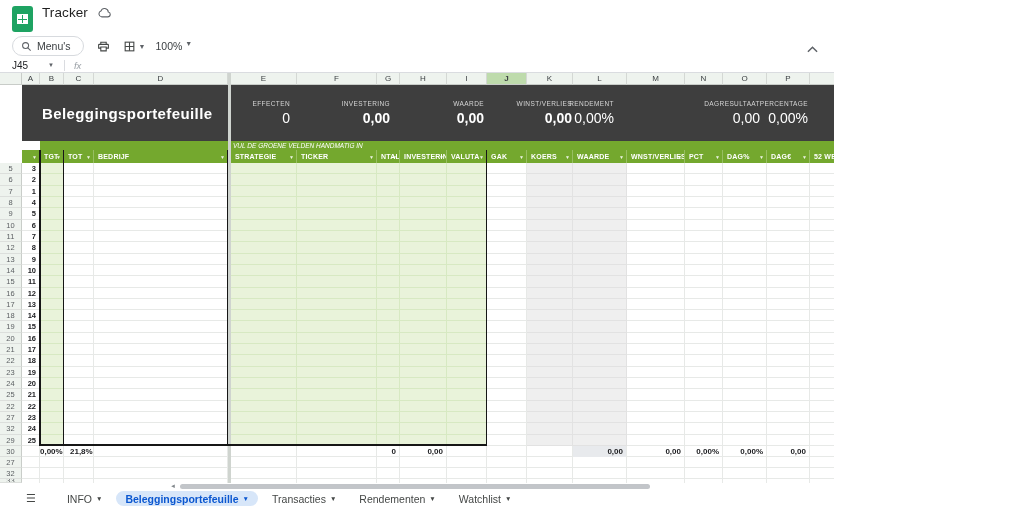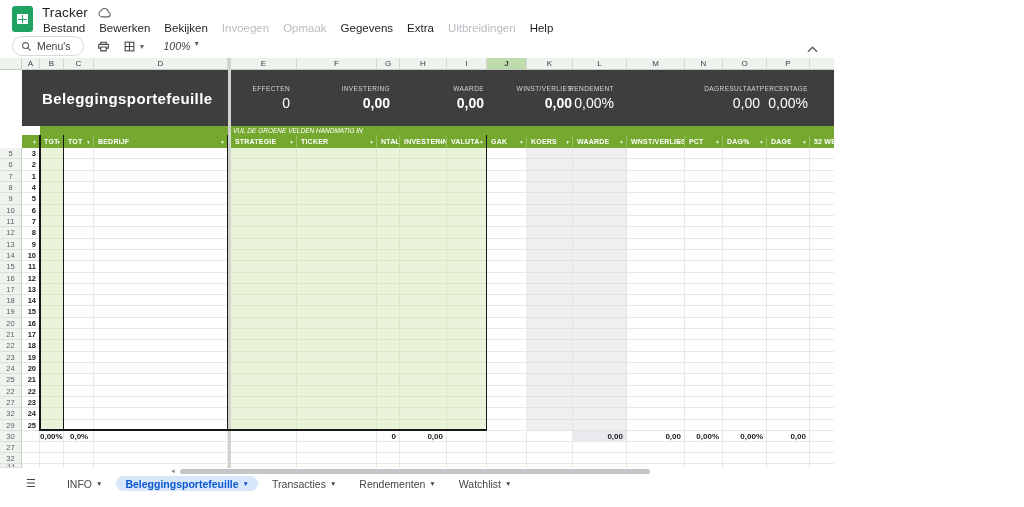--- a/index.html
+++ b/index.html
@@ -21,21 +21,21 @@
   .menubar { display:flex; height:16px; margin-top:1px; margin-left:-6px; }
   .menubar span { font-size:11.5px; padding:1px 7px; color:#1f1f1f; border-radius:4px; }
   .menubar span.disabled { color:#b9bcc1; }
 
   
   .toolbar { height:24px; display:flex; align-items:center; padding-left:12px; position:relative; }
   .search-pill { display:flex; align-items:center; gap:5px; border:1px solid #d7dade; border-radius:11px;
                  height:20px; padding:0 12px 0 8px; color:#3c4043; font-size:10.5px; background:#fff; }
   .tb-icon { margin-left:13px; display:flex; align-items:center; color:#444746; }
   .caret { font-size:7px; color:#5f6368; margin-left:3px; }
-  .zoom-ctl { margin-left:18px; font-size:10.5px; color:#3c4043; display:flex; align-items:flex-start;font-style:italic; }
+  .zoom-ctl { margin-left:10px; font-size:10.5px; color:#3c4043; display:flex; align-items:flex-start; }
   .view-chip { margin-left:22px; display:flex; align-items:center; gap:6px; background:#dfe9fb;
                border-radius:11px; height:21px; padding:0 12px; font-size:10.5px; color:#3c4043; }
   .collapse { position:absolute; right:16px; top:5px; color:#5f6368; }
 
   
   .formulabar { height:15px; display:flex; align-items:center; border-bottom:1px solid #dadce0; padding-left:12px; }
   .name-box { width:36px; font-size:10px; color:#202124; }
   .fb-caret { font-size:6px; color:#5f6368; margin-right:10px; }
   .fb-div { width:1px; height:11px; background:#dadce0; margin-right:9px; }
   .fx { font-size:9.5px; font-style:italic; color:#9aa0a6; }
@@ -71,31 +71,20 @@
     </div>
     <div class="title-area">
       <div class="title-row">
         <span class="doc-title">Tracker</span>
         <span class="cloud">
           <svg width="13" height="11" viewBox="0 0 24 18">
               <path d="M19 8a7 7 0 0 0-13.6-1.6A5.5 5.5 0 0 0 6.5 17H18a4.5 4.5 0 0 0 1-8.9z" fill="none" stroke="#5f6368" stroke-width="2"></path>
             </svg>
         </span>
       </div>
-      <nav class="menubar" id="menubar">
-          <span>Bestand</span>
-          <span>Bewerken</span>
-          <span>Bekijken</span>
-          <span class="disabled">Invoegen</span>
-          <span class="disabled">Opmaak</span>
-          <span>Gegevens</span>
-          <span>Extra</span>
-          <span class="disabled">Uitbreidingen</span>
-          <span>Help</span>
-        </nav>
     </div>
   </header>
 
   <div class="toolbar">
     <div class="search-pill">
       <svg width="11" height="11" viewBox="0 0 24 24">
           <circle cx="10" cy="10" r="6.5" fill="none" stroke="#5f6368" stroke-width="2.4"></circle>
           <line x1="15" y1="15" x2="21" y2="21" stroke="#5f6368" stroke-width="2.4"></line>
         </svg>
       <span>Menu's</span>
@@ -117,20 +106,26 @@
       <span>100%</span>
       <span class="caret">▼</span>
     </span>
     <span class="collapse">
       <svg width="11" height="8" viewBox="0 0 12 8">
           <path d="M1 7l5-5 5 5" fill="none" stroke="#5f6368" stroke-width="1.6"></path>
         </svg>
     </span>
   </div>
 
+  <div class="formulabar">
+    <span class="name-box">J45</span>
+    <span class="fb-caret">▼</span>
+    <span class="fb-div"></span>
+    <span class="fx">fx</span>
+  </div>
 
   <div class="grid" id="grid">
       <div class="abs" style="left: 0px; top: 0px; width: 22px; height: 12px; background: rgb(238, 243, 238); border-right: 1px solid rgb(200, 204, 200); border-bottom: 1px solid rgb(200, 204, 200);"></div>
       <div class="abs" style="left: 22px; top: 0px; width: 18px; height: 12px; background: rgb(238, 243, 238); border-right: 1px solid rgb(212, 216, 212); border-bottom: 1px solid rgb(200, 204, 200); font: 8px / 11px &quot;Liberation Sans&quot;, sans-serif; color: rgb(60, 64, 67); text-align: center; overflow: hidden;">A</div>
       <div class="abs" style="left: 40px; top: 0px; width: 24px; height: 12px; background: rgb(238, 243, 238); border-right: 1px solid rgb(212, 216, 212); border-bottom: 1px solid rgb(200, 204, 200); font: 8px / 11px &quot;Liberation Sans&quot;, sans-serif; color: rgb(60, 64, 67); text-align: center; overflow: hidden;">B</div>
       <div class="abs" style="left: 64px; top: 0px; width: 30px; height: 12px; background: rgb(238, 243, 238); border-right: 1px solid rgb(212, 216, 212); border-bottom: 1px solid rgb(200, 204, 200); font: 8px / 11px &quot;Liberation Sans&quot;, sans-serif; color: rgb(60, 64, 67); text-align: center; overflow: hidden;">C</div>
       <div class="abs" style="left: 94px; top: 0px; width: 134px; height: 12px; background: rgb(238, 243, 238); border-right: 1px solid rgb(212, 216, 212); border-bottom: 1px solid rgb(200, 204, 200); font: 8px / 11px &quot;Liberation Sans&quot;, sans-serif; color: rgb(60, 64, 67); text-align: center; overflow: hidden;">D</div>
       <div class="abs" style="left: 231px; top: 0px; width: 66px; height: 12px; background: rgb(238, 243, 238); border-right: 1px solid rgb(212, 216, 212); border-bottom: 1px solid rgb(200, 204, 200); font: 8px / 11px &quot;Liberation Sans&quot;, sans-serif; color: rgb(60, 64, 67); text-align: center; overflow: hidden;">E</div>
       <div class="abs" style="left: 297px; top: 0px; width: 80px; height: 12px; background: rgb(238, 243, 238); border-right: 1px solid rgb(212, 216, 212); border-bottom: 1px solid rgb(200, 204, 200); font: 8px / 11px &quot;Liberation Sans&quot;, sans-serif; color: rgb(60, 64, 67); text-align: center; overflow: hidden;">F</div>
       <div class="abs" style="left: 377px; top: 0px; width: 23px; height: 12px; background: rgb(238, 243, 238); border-right: 1px solid rgb(212, 216, 212); border-bottom: 1px solid rgb(200, 204, 200); font: 8px / 11px &quot;Liberation Sans&quot;, sans-serif; color: rgb(60, 64, 67); text-align: center; overflow: hidden;">G</div>
@@ -357,21 +352,21 @@
       <div class="abs" style="left: 627px; top: 373px; width: 58px; height: 37px; background: repeating-linear-gradient(transparent 0px, transparent 10px, rgb(231, 233, 231) 10px, rgb(231, 233, 231) 11px) rgb(255, 255, 255); border-right: 1px solid rgb(231, 233, 231);"></div>
       <div class="abs" style="left: 685px; top: 373px; width: 38px; height: 37px; background: repeating-linear-gradient(transparent 0px, transparent 10px, rgb(231, 233, 231) 10px, rgb(231, 233, 231) 11px) rgb(255, 255, 255); border-right: 1px solid rgb(231, 233, 231);"></div>
       <div class="abs" style="left: 723px; top: 373px; width: 44px; height: 37px; background: repeating-linear-gradient(transparent 0px, transparent 10px, rgb(231, 233, 231) 10px, rgb(231, 233, 231) 11px) rgb(255, 255, 255); border-right: 1px solid rgb(231, 233, 231);"></div>
       <div class="abs" style="left: 767px; top: 373px; width: 43px; height: 37px; background: repeating-linear-gradient(transparent 0px, transparent 10px, rgb(231, 233, 231) 10px, rgb(231, 233, 231) 11px) rgb(255, 255, 255); border-right: 1px solid rgb(231, 233, 231);"></div>
       <div class="abs" style="left: 810px; top: 373px; width: 76px; height: 37px; background: repeating-linear-gradient(transparent 0px, transparent 10px, rgb(231, 233, 231) 10px, rgb(231, 233, 231) 11px) rgb(255, 255, 255); border-right: 1px solid rgb(231, 233, 231);"></div>
       <div class="abs" style="left: 886px; top: 373px; width: 17px; height: 37px; background: repeating-linear-gradient(transparent 0px, transparent 10px, rgb(231, 233, 231) 10px, rgb(231, 233, 231) 11px) rgb(255, 255, 255); border-right: 1px solid rgb(231, 233, 231);"></div>
       <div class="abs" style="left: 903px; top: 373px; width: 38px; height: 37px; background: repeating-linear-gradient(transparent 0px, transparent 10px, rgb(231, 233, 231) 10px, rgb(231, 233, 231) 11px) rgb(255, 255, 255); border-right: 1px solid rgb(231, 233, 231);"></div>
       <div class="abs" style="left: 941px; top: 373px; width: 44px; height: 37px; background: repeating-linear-gradient(transparent 0px, transparent 10px, rgb(231, 233, 231) 10px, rgb(231, 233, 231) 11px) rgb(255, 255, 255); border-right: 1px solid rgb(231, 233, 231);"></div>
       <div class="abs" style="left: 985px; top: 373px; width: 30px; height: 37px; background: repeating-linear-gradient(transparent 0px, transparent 10px, rgb(231, 233, 231) 10px, rgb(231, 233, 231) 11px) rgb(255, 255, 255); border-right: 1px solid rgb(231, 233, 231);"></div>
       <div class="abs" style="left: 40px; top: 373px; width: 23px; height: 11px; background: transparent; font: bold 8px / 11px &quot;Liberation Sans&quot;, sans-serif; color: rgb(32, 33, 36); text-align: right; padding-left: 0px; padding-right: 3px;">0,00%</div>
-      <div class="abs" style="left: 64px; top: 373px; width: 29px; height: 11px; background: transparent; font: bold 8px / 11px &quot;Liberation Sans&quot;, sans-serif; color: rgb(32, 33, 36); text-align: left; padding-left: 6px; padding-right: 0px;">0,0%</div>
+      <div class="abs" style="left: 64px; top: 373px; width: 29px; height: 11px; background: transparent; font: bold 8px / 11px &quot;Liberation Sans&quot;, sans-serif; color: rgb(32, 33, 36); text-align: left; padding-left: 6px; padding-right: 0px;">21,8%</div>
       <div class="abs" style="left: 377px; top: 373px; width: 22px; height: 11px; background: transparent; font: bold 8px / 11px &quot;Liberation Sans&quot;, sans-serif; color: rgb(32, 33, 36); text-align: right; padding-left: 0px; padding-right: 3px;">0</div>
       <div class="abs" style="left: 400px; top: 373px; width: 46px; height: 11px; background: transparent; font: bold 8px / 11px &quot;Liberation Sans&quot;, sans-serif; color: rgb(32, 33, 36); text-align: right; padding-left: 0px; padding-right: 3px;">0,00</div>
       <div class="abs" style="left: 573px; top: 373px; width: 53px; height: 11px; background: rgb(232, 234, 237); font: bold 8px / 11px &quot;Liberation Sans&quot;, sans-serif; color: rgb(32, 33, 36); text-align: right; padding-left: 0px; padding-right: 3px;">0,00</div>
       <div class="abs" style="left: 627px; top: 373px; width: 57px; height: 11px; background: transparent; font: bold 8px / 11px &quot;Liberation Sans&quot;, sans-serif; color: rgb(32, 33, 36); text-align: right; padding-left: 0px; padding-right: 3px;">0,00</div>
       <div class="abs" style="left: 685px; top: 373px; width: 37px; height: 11px; background: transparent; font: bold 8px / 11px &quot;Liberation Sans&quot;, sans-serif; color: rgb(32, 33, 36); text-align: right; padding-left: 0px; padding-right: 3px;">0,00%</div>
       <div class="abs" style="left: 723px; top: 373px; width: 43px; height: 11px; background: transparent; font: bold 8px / 11px &quot;Liberation Sans&quot;, sans-serif; color: rgb(32, 33, 36); text-align: right; padding-left: 0px; padding-right: 3px;">0,00%</div>
       <div class="abs" style="left: 767px; top: 373px; width: 42px; height: 11px; background: transparent; font: bold 8px / 11px &quot;Liberation Sans&quot;, sans-serif; color: rgb(32, 33, 36); text-align: right; padding-left: 0px; padding-right: 3px;">0,00</div>
       <div class="abs" style="left: 228px; top: 0px; width: 3px; height: 410px; background: rgb(207, 212, 207);"></div>
       <div class="abs" style="left: 39px; top: 77px; width: 1.8px; height: 296px; background: rgb(22, 22, 22);"></div>
       <div class="abs" style="left: 62.5px; top: 77px; width: 1.8px; height: 296px; background: rgb(22, 22, 22);"></div>

